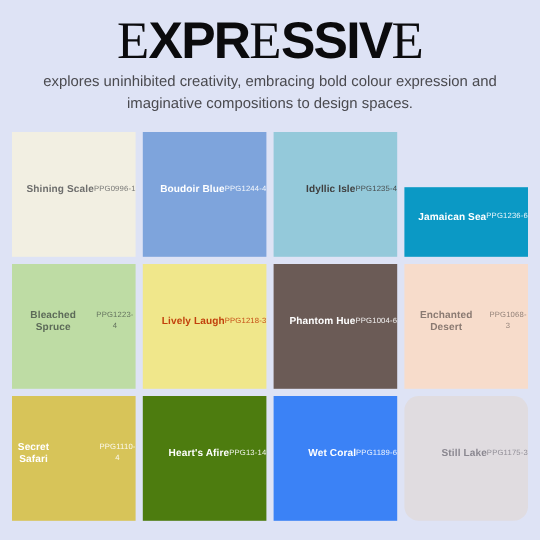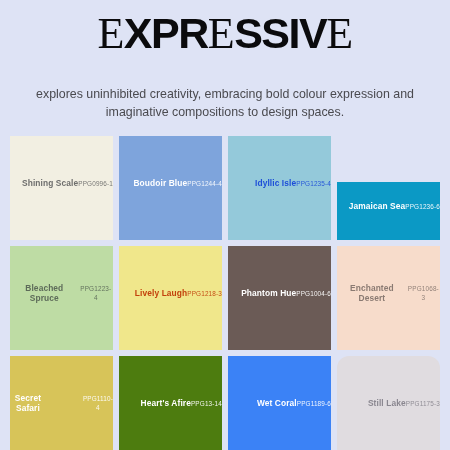--- a/index.html
+++ b/index.html
@@ -36,21 +36,21 @@
   .title .thin {
     font-weight: 400;
   }
   .title .fat {
     font-weight: 700;
     font-family: "Liberation Sans", sans-serif;
     font-size: 43px;
     letter-spacing: -1.5px;
   }
   .subtitle {
-    margin-top: 30px;
+    margin-top: 4px;
     width: 400px;
     text-align: center;
     font-size: 12.4px;
     line-height: 1.45;
     color: #4a4a4f;
   }
   .grid {
     margin-top: 14px;
     width: 430px;
     display: grid;
@@ -101,21 +101,21 @@
 
   <div class="grid" id="grid-host">
       <div class="swatch" style="background: rgb(242, 239, 226); color: rgb(110, 110, 109);">
         <div class="swatch-name">Shining Scale</div>
         <div class="swatch-code">PPG0996-1</div>
       </div>
       <div class="swatch" style="background: rgb(126, 164, 220); color: rgb(255, 255, 255);">
         <div class="swatch-name">Boudoir Blue</div>
         <div class="swatch-code">PPG1244-4</div>
       </div>
-      <div class="swatch" style="background: rgb(148, 201, 218); color: #1d4ed8;">
+      <div class="swatch" style="background: rgb(148, 201, 218); color: #404040;">
         <div class="swatch-name">Idyllic Isle</div>
         <div class="swatch-code">PPG1235-4</div>
       </div>
       <div class="swatch" style="background: rgb(11, 153, 197); color: rgb(255, 255, 255); margin-top: 46px;">
         <div class="swatch-name">Jamaican Sea</div>
         <div class="swatch-code">PPG1236-6</div>
       </div>
       <div class="swatch" style="background: rgb(190, 220, 164); color: rgb(93, 107, 89);">
         <div class="swatch-name">Bleached Spruce</div>
         <div class="swatch-code">PPG1223-4</div>

